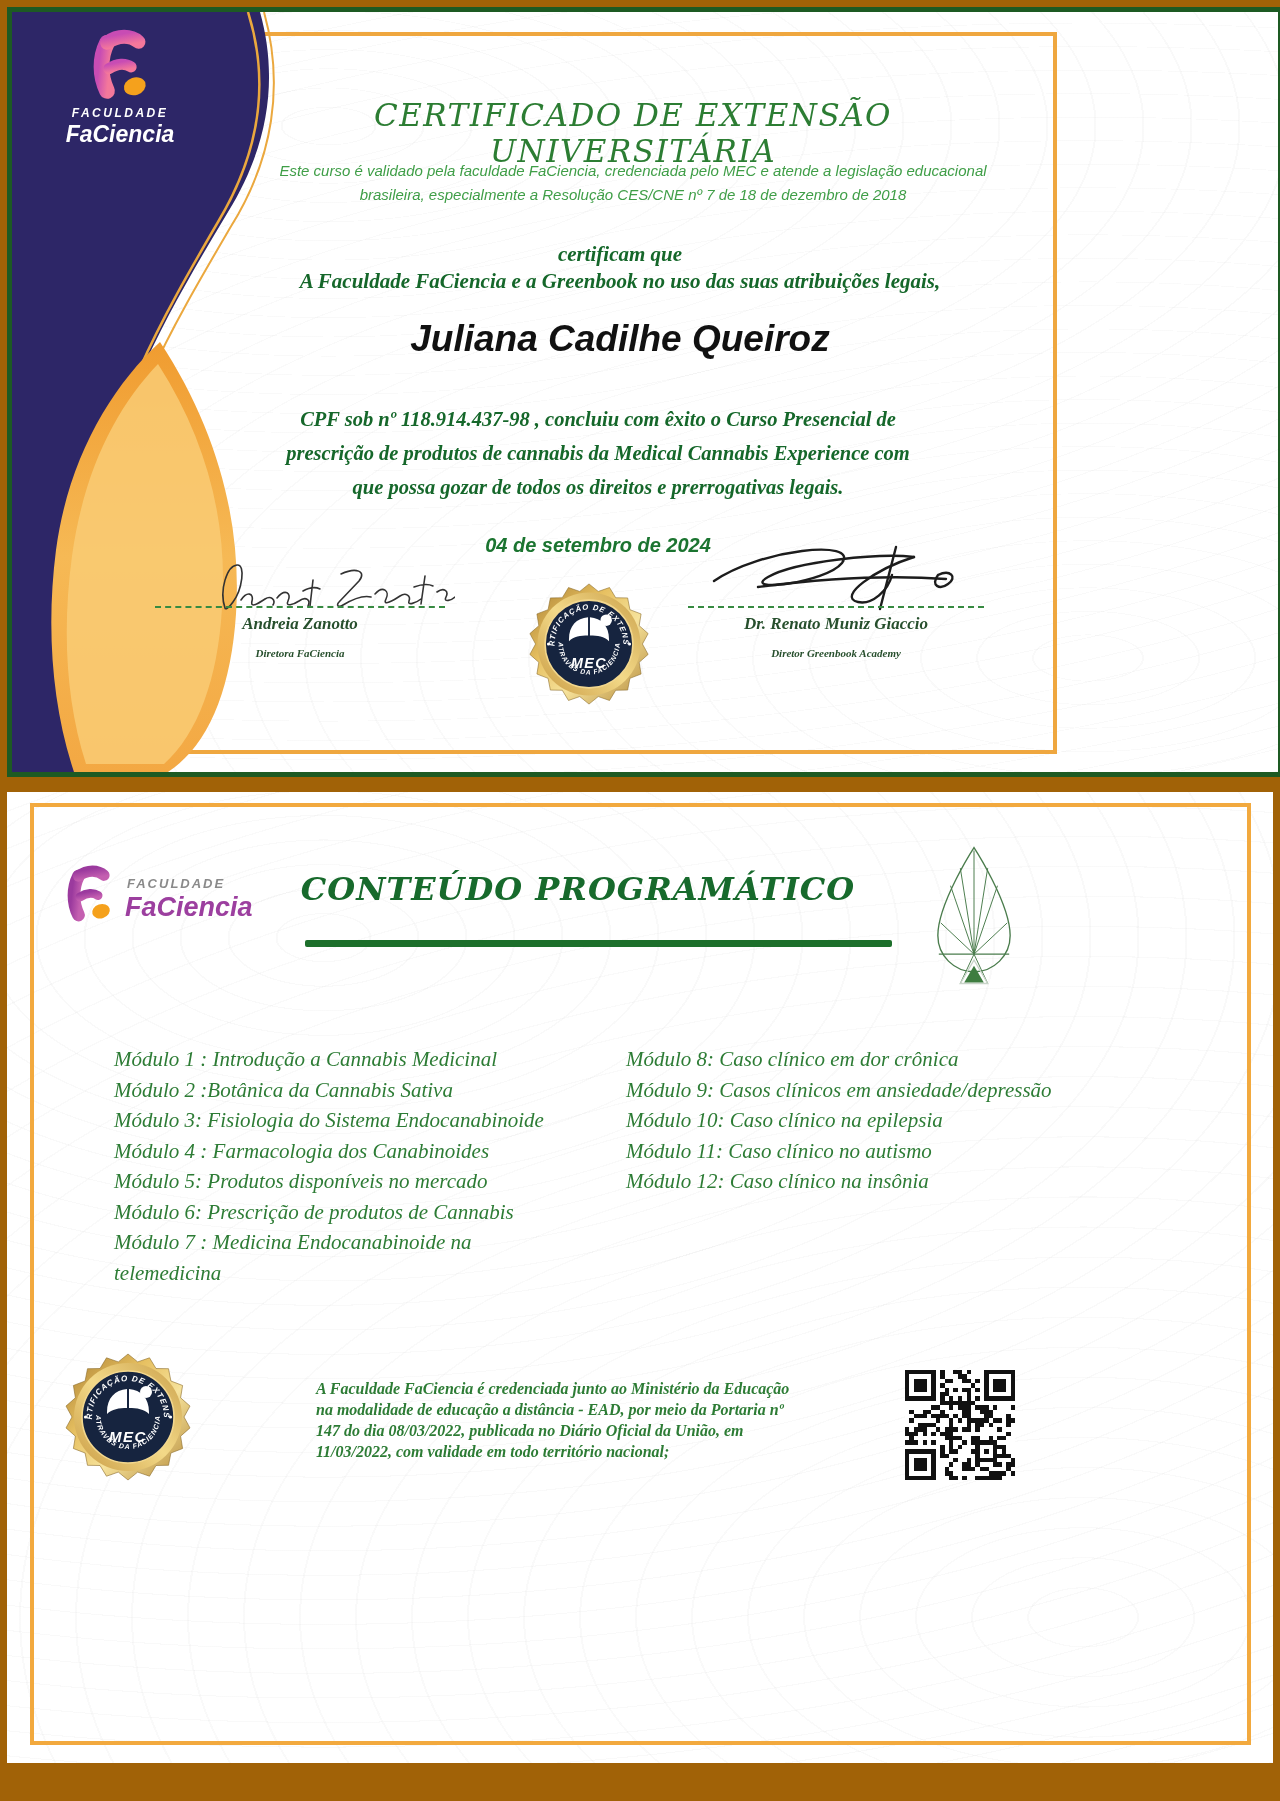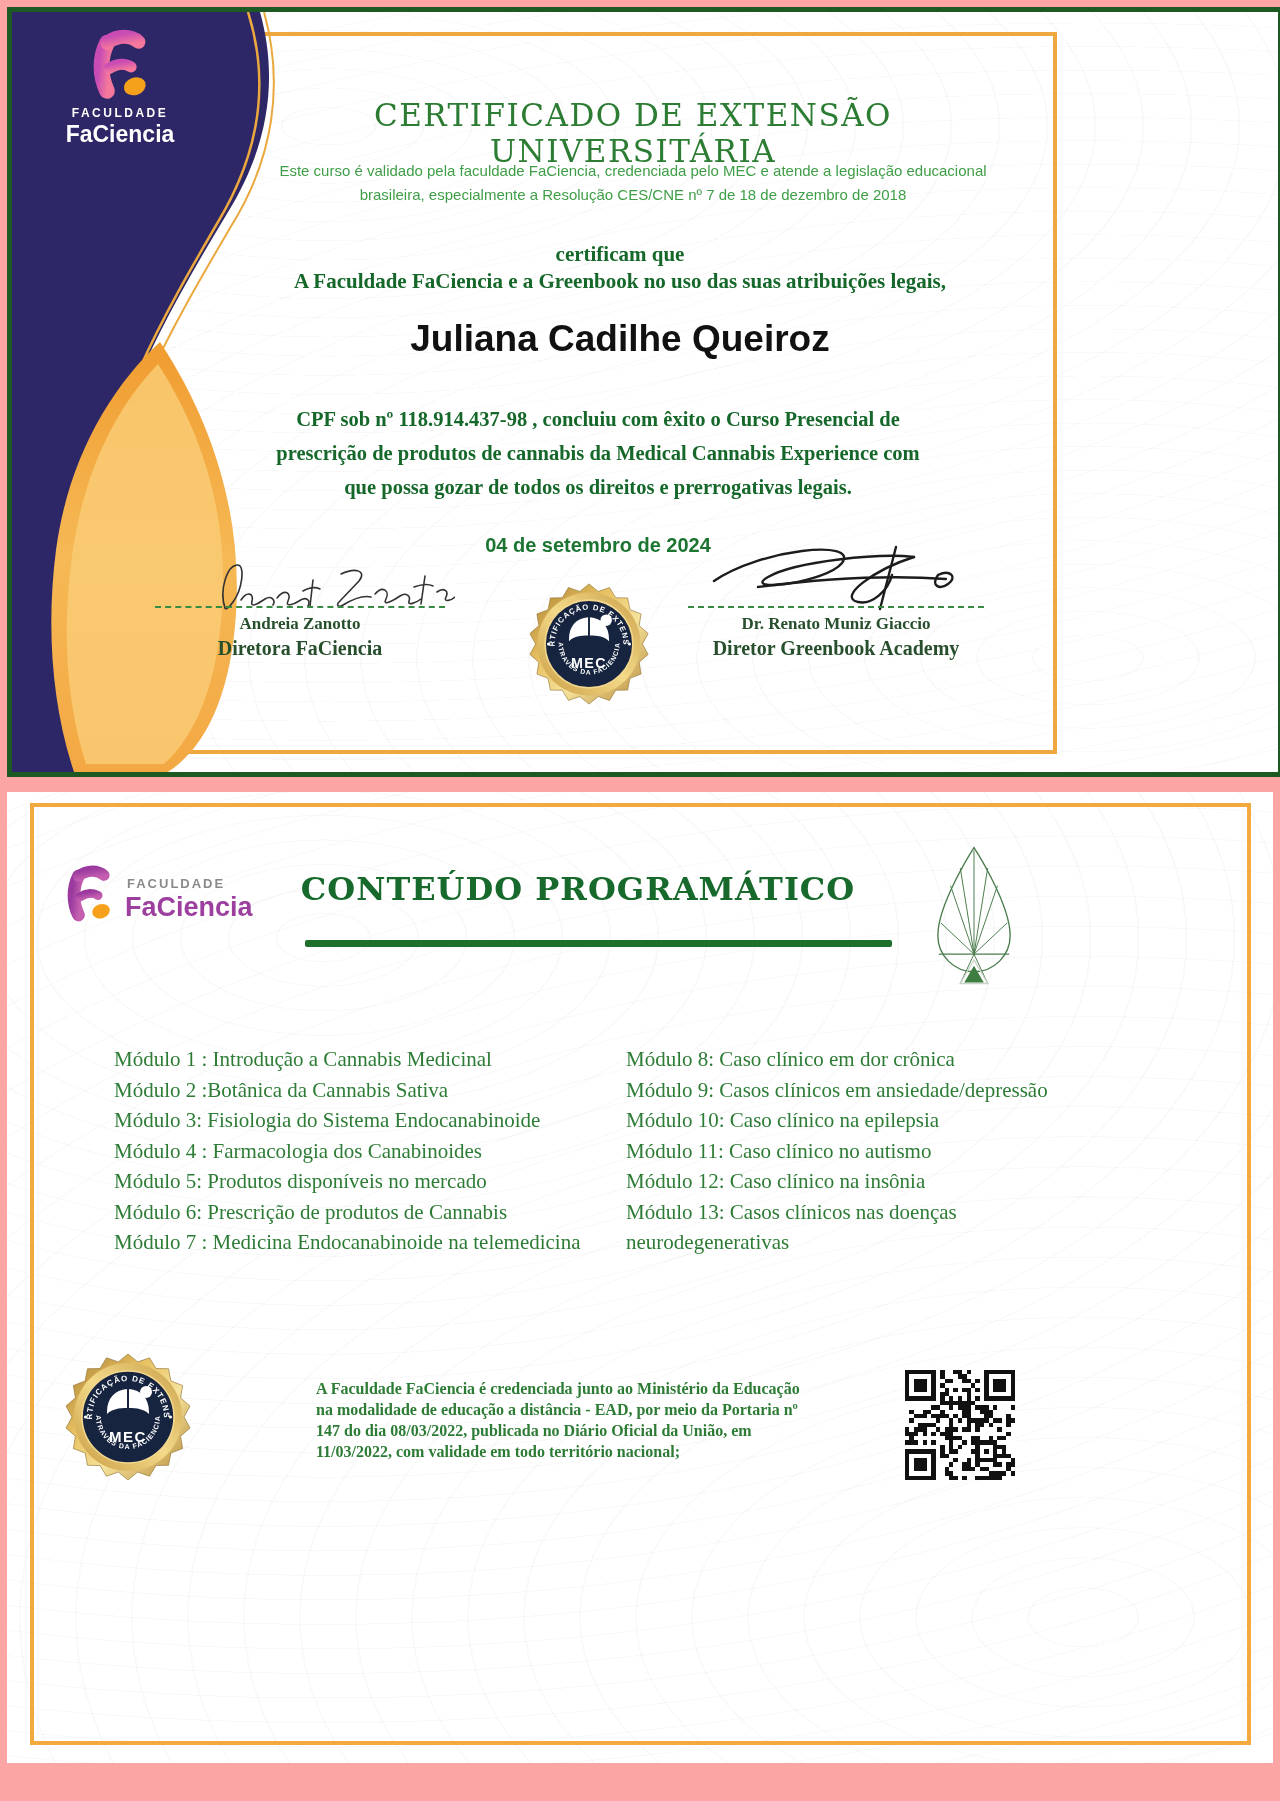--- a/index.html
+++ b/index.html
@@ -1,17 +1,17 @@
 <!DOCTYPE html>
 <html><head>
 <meta charset="utf-8">
 <style>
   html,body{margin:0;padding:0;background:#141414;}
-  .stage{position:relative;width:1280px;height:1801px;background:#fca5a5;overflow:hidden;
-         font-family:"Liberation Serif","DejaVu Serif",serif;}
+  .stage{position:relative;width:1280px;height:1801px;background:#a16207;overflow:hidden;
+         font-family:"Liberation Serif","DejaVu Serif",serif;font-style:italic;}
   .page{position:absolute;left:7px;width:1266px;background:#fff;}
   .page::before{content:"";position:absolute;inset:0;pointer-events:none;
     background:
       repeating-radial-gradient(ellipse 90% 60% at 25% 15%, rgba(150,150,150,0) 0 46px, rgba(150,150,150,.055) 46px 48px),
       repeating-radial-gradient(ellipse 100% 70% at 85% 85%, rgba(150,150,150,0) 0 54px, rgba(150,150,150,.05) 54px 56px);}
   .page1{top:7px;height:760px;border:5px solid #1d5a23;}
   .page2{top:792px;height:971px;}
 
   
   .gold-frame{position:absolute;left:140px;top:20px;width:901px;height:714px;
@@ -28,21 +28,21 @@
   .title1{margin:0;top:85px;font-size:31px;font-weight:normal;color:#2c7d33;letter-spacing:1.5px;font-family:"DejaVu Serif",serif;}
   .subtitle{top:147px;font-family:"Liberation Sans",sans-serif;font-size:15px;line-height:24px;color:#3f9e47;}
   .issuer{top:229px;font-size:21px;line-height:27px;font-weight:bold;color:#15672a;}
   .name{top:306px;font-family:"Liberation Sans",sans-serif;font-size:37px;font-weight:bold;color:#111;}
   .bodypar{top:390px;font-size:20.5px;line-height:34px;font-weight:bold;color:#15672a;}
   .date{top:522px;font-family:"Liberation Sans",sans-serif;font-size:20px;font-weight:bold;color:#1b7430;}
 
   .sigsvg{position:absolute;}
   .dash{position:absolute;border-top:2px dashed #378a41;}
   .signame{position:absolute;text-align:center;font-size:17px;font-weight:bold;color:#274f2d;}
-  .sigrole{font-size:20px;font-weight:bold;color:#274f2d;margin-top:3px;}
+  .sigrole{font-size:11px;font-weight:bold;color:#274f2d;margin-top:13px;}
   .seal{position:absolute;font-family:"Liberation Sans",sans-serif;}
   .seal svg{display:block;}
 
   
   .orange-frame{position:absolute;left:23px;top:11px;right:22px;bottom:18px;border:4px solid #f2a93e;}
   .logo2{position:absolute;left:48px;top:64px;width:210px;}
   .logo2 .fglyph{position:absolute;left:4px;top:2px;width:60px;height:72px;}
   .logo2-small{position:absolute;left:72px;top:20px;color:#8a8a8a;font-family:"Liberation Sans",sans-serif;font-size:13px;letter-spacing:2px;font-weight:bold;}
   .logo2-brand{position:absolute;left:70px;top:36px;color:#9c3f9f;font-family:"Liberation Sans",sans-serif;font-size:27px;font-weight:bold;}
   .title2{position:absolute;left:271px;width:600px;top:78px;margin:0;text-align:center;
@@ -228,21 +228,20 @@
       <div class="mod">Módulo 6:  Prescrição de produtos de Cannabis</div>
       <div class="mod">Módulo 7 : Medicina Endocanabinoide na telemedicina</div>
     </div>
 
     <div class="col colR">
       <div class="mod">Módulo 8: Caso clínico em dor crônica</div>
       <div class="mod">Módulo 9: Casos clínicos em ansiedade/depressão</div>
       <div class="mod">Módulo 10: Caso clínico na epilepsia</div>
       <div class="mod">Módulo 11: Caso clínico no autismo</div>
       <div class="mod">Módulo 12: Caso clínico na insônia</div>
-      <div class="mod">Módulo 13: Casos clínicos nas doenças neurodegenerativas</div>
     </div>
 
     <div class="seal" style="left:56px;top:560px;width:130px;height:130px">
         <svg viewBox="0 0 130 130" width="100%" height="100%" style="font-family:'Liberation Sans',sans-serif">
     <defs>
       <linearGradient id="sl1g1" x1="0" y1="0" x2="1" y2="1">
         <stop offset="0" stop-color="#a87c2f"></stop>
               <stop offset=".35" stop-color="#e7c162"></stop>
         <stop offset=".6" stop-color="#f6e29b"></stop>
               <stop offset="1" stop-color="#b08432"></stop>

